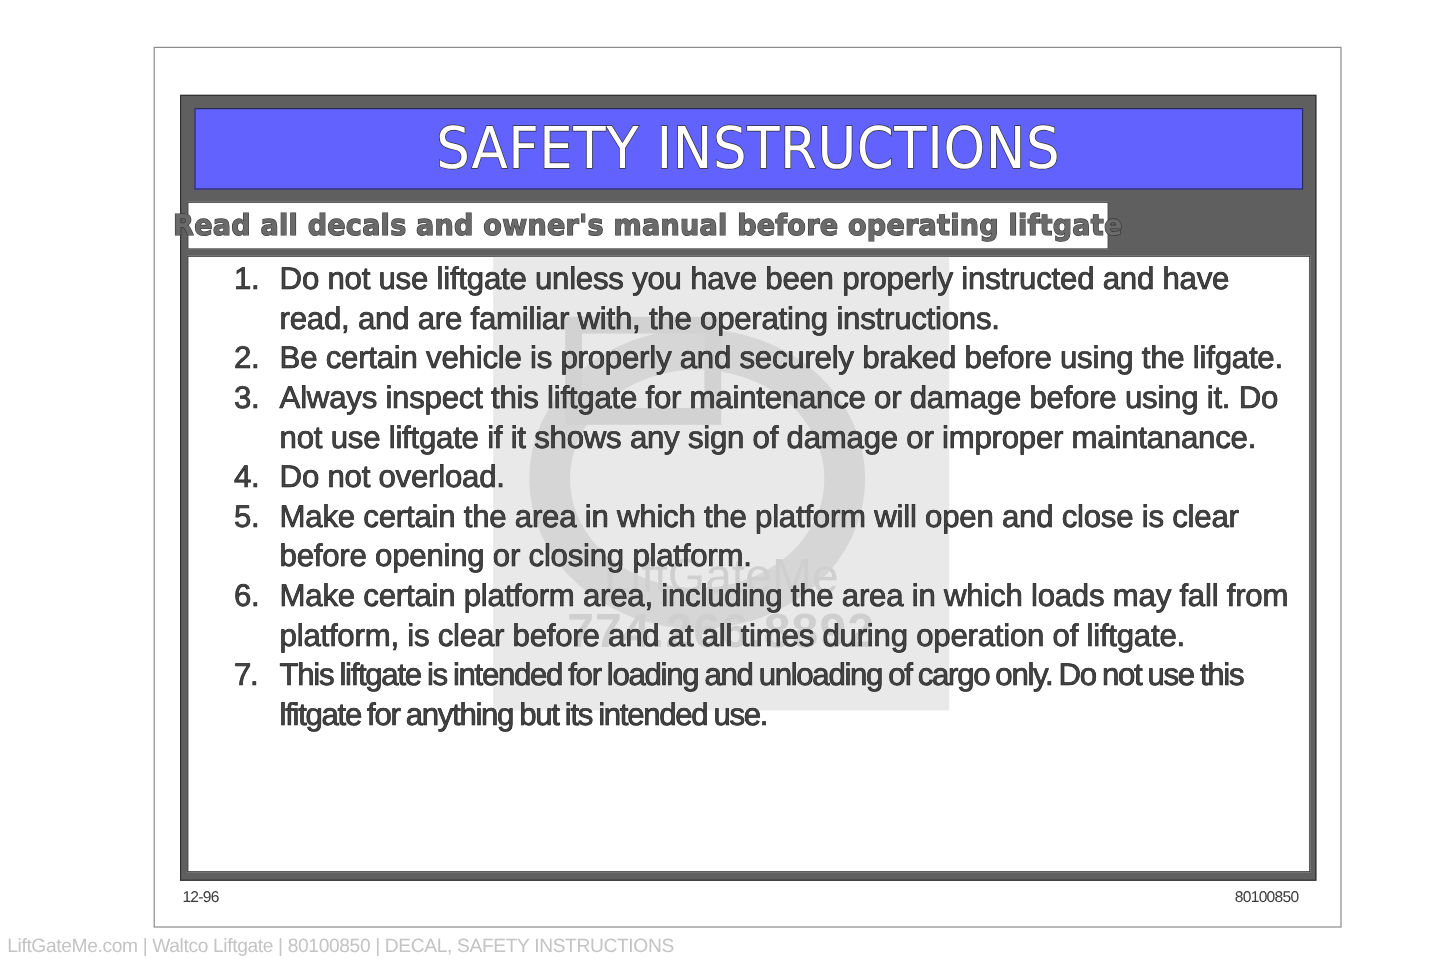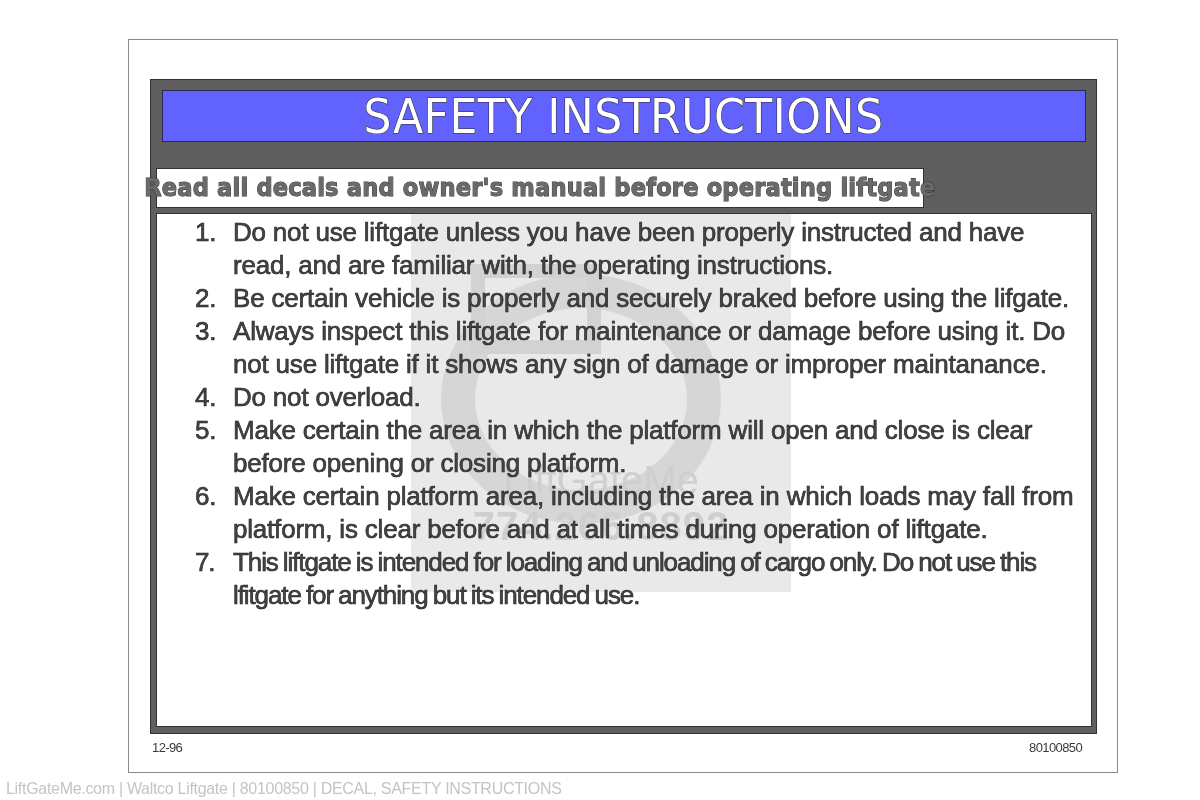--- a/index.html
+++ b/index.html
@@ -11,21 +11,21 @@
   .sheet {
     position: absolute; left: 128px; top: 39px; width: 990px; height: 734px;
     border: 1px solid #8a8a8a; box-sizing: border-box; background: #fff;
   }
   .frame {
     position: absolute; left: 150px; top: 79px; width: 947px; height: 655px;
     background: #5f5f5f; box-sizing: border-box;
     border: 1px solid #333;
   }
   .title-bar {
-    position: absolute; left: 162px; top: 90px; width: 924px; height: 52px;
+    position: absolute; left: 162px; top: 90px; width: 924px; height: 68px;
     background: #6262ff; box-sizing: border-box; border: 1px solid #2a2a55;
     display: flex; align-items: center; justify-content: center;
   }
   .title-text {
     font-size: 48px; color: #ffffff; letter-spacing: 0.5px;
     -webkit-text-stroke: 1.2px #2f2f2f;
     paint-order: stroke fill;
     font-family: "DejaVu Sans", sans-serif;
     font-weight: normal;
     transform: scaleX(0.92);

